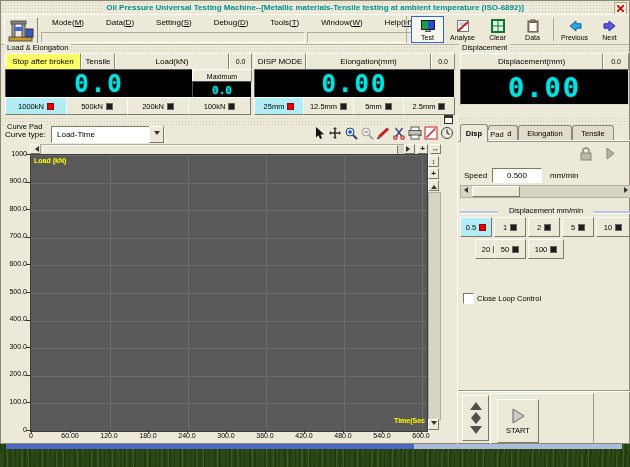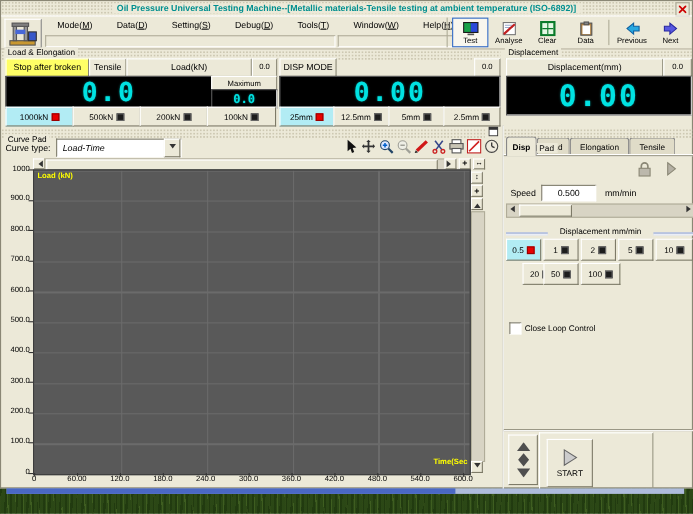--- a/index.html
+++ b/index.html
@@ -50,21 +50,21 @@
   #lcd-load{position:absolute;left:4px;top:26px;width:186px;height:28px;font-size:24px;letter-spacing:2px;}
   #max-label{position:absolute;left:191px;top:26px;width:58px;height:12px;font-size:7px;}
   #lcd-max{position:absolute;left:191px;top:38px;width:58px;height:16px;font-size:11px;}
   #lcd-elong{position:absolute;left:253px;top:26px;width:199px;height:28px;font-size:24px;letter-spacing:2px;}
   #lcd-disp{position:absolute;left:459px;top:26px;width:167px;height:34px;font-size:27px;letter-spacing:2px;}
   .peek{font-size:7px;}
   
   #curvepad{position:absolute;left:0;top:113px;width:456px;height:331px;border-right:1px solid #9a9785;}
   #curve-type-label{position:absolute;left:4px;top:16px;}
   #curve-type{position:absolute;left:50px;top:12px;width:112px;height:15px;background:#fff;border:1px solid;border-color:#7d7a68 #fff #fff #7d7a68;display:flex;align-items:center;}
-  #curve-type .val{flex:1;padding-left:5px;font-style:italic;}
+  #curve-type .val{flex:1;padding-left:5px;}
   #curve-type .drop{width:13px;height:100%;border:1px solid;border-color:#fff #7d7a68 #7d7a68 #fff;background:#ece9d8;display:flex;align-items:center;justify-content:center;}
   #curve-tools{position:absolute;right:3px;top:11px;display:flex;gap:1px;}
   .ct-btn{width:15px;height:16px;display:flex;align-items:center;justify-content:center;}
   
   #plot{position:absolute;left:29px;top:40px;width:396px;height:276px;background:var(--plotbg);border:1px solid #3c3c3c;
     background-image:
       repeating-linear-gradient(to right, rgba(0,0,0,0) 0 77px, #6b6b6b 77px 78px),
       repeating-linear-gradient(to bottom, rgba(0,0,0,0) 0 26.6px, #6b6b6b 26.6px 27.6px);
     background-position:2px 1px;}
   .ytick{position:absolute;left:0;width:26px;text-align:right;font-size:7px;}
@@ -239,20 +239,23 @@
             <span class="led"></span>
           </div>
           <div class="range-btn raised" style="left: 187px; top: 54px; width: 61px;">
             <span>100kN</span>
             <span class="led"></span>
           </div>
         </div>
 
       <div class="bar" style="position:absolute;left:253px;top:10px;width:50px;height:15px;">
           <span>DISP MODE</span>
+        </div>
+      <div class="bar" style="position:absolute;left:305px;top:10px;width:123px;height:15px;">
+          <span>Elongation(mm)</span>
         </div>
       <div class="bar peek" style="position:absolute;left:430px;top:10px;width:22px;height:15px;">0.0</div>
       <div id="lcd-elong" class="lcd">0.00</div>
       <div id="elong-ranges">
           <div class="range-btn raised selected" style="left: 253px; top: 54px; width: 48px;">
             <span>25mm</span>
             <span class="led on"></span>
           </div>
           <div class="range-btn raised" style="left: 302px; top: 54px; width: 49px;">
             <span>12.5mm</span>

